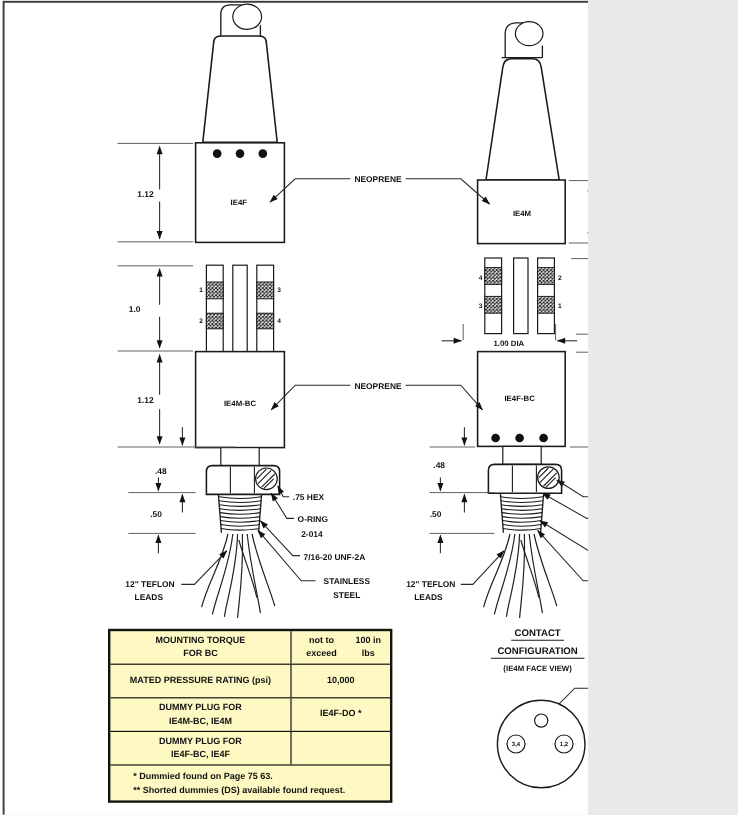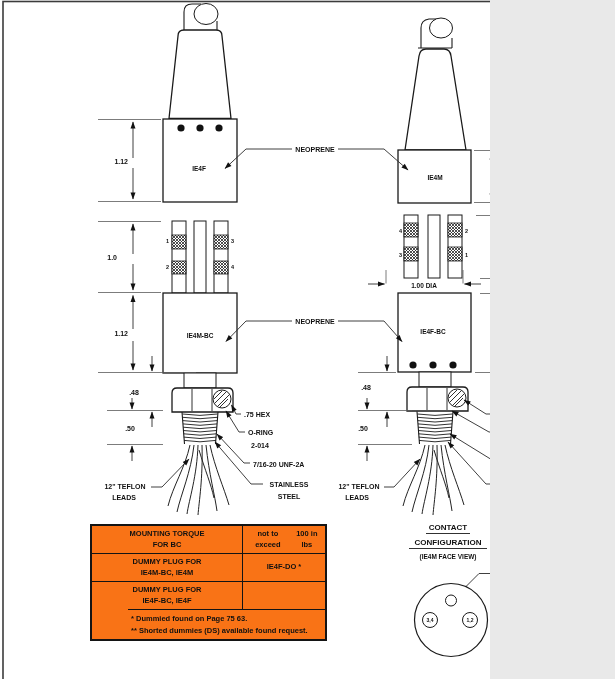--- a/index.html
+++ b/index.html
@@ -11,28 +11,28 @@
   .ol{fill:#fff;stroke:#1a1a1a;stroke-width:1.3;}
   .ol1{fill:#fff;stroke:#1a1a1a;stroke-width:1;}
   .ln{fill:none;stroke:#1a1a1a;stroke-width:1.1;}
   .ln9{fill:none;stroke:#1a1a1a;stroke-width:0.9;}
   .thin{fill:none;stroke:#5a5a5a;stroke-width:0.8;}
   .dim{fill:none;stroke:#2a2a2a;stroke-width:0.9;}
   .wire{fill:none;stroke:#222;stroke-width:1;}
   .band{fill:url(#xh);stroke:#1a1a1a;stroke-width:0.8;}
   .dot{fill:#111;}
   .spec-table{position:absolute;left:90px;top:524px;width:233px;border:2px solid #141414;
-              background:#f97316;font-size:7.5px;font-weight:bold;color:#111;}
+              background:#fef9c3;font-size:7.5px;font-weight:bold;color:#111;}
   .srow{display:flex;border-top:1px solid #141414;min-height:27px;}
   .srow:first-child{border-top:none;}
   .cl{width:146px;border-right:1px solid #141414;display:flex;flex-direction:column;
       justify-content:center;align-items:center;text-align:center;padding:1px 2px;line-height:1.35;}
   .cv{flex:1;display:flex;flex-direction:row;justify-content:center;align-items:center;
       text-align:center;padding:1px 2px;line-height:1.35;}
-  .sfoot{border-top:1px solid #141414;padding:3px 3px;line-height:1.55;text-align:left;margin-left:36px;}
+  .sfoot{border-top:1px solid #141414;padding:3px 19px;line-height:1.55;text-align:left;}
 </style>
 </head>
 <body>
 
 <div class="page">
 <svg width="615" height="679" viewBox="0 0 615 679">
   <defs>
     <marker id="ah" markerUnits="userSpaceOnUse" markerWidth="8" markerHeight="6" refX="7" refY="3" orient="auto">
       <path d="M0.5,0.5 L7.5,3 L0.5,5.5 Z" fill="#111"></path>
     </marker>
@@ -251,20 +251,30 @@
       <div>MOUNTING TORQUE</div>
       <div>FOR BC</div>
     </div>
     <div class="cv">
       <div>not to exceed</div>
       <div>100 in lbs</div>
     </div>
   </div>
   <div class="srow">
     <div class="cl">
+      <div>MATED PRESSURE RATING (psi)</div>
+      <div></div>
+    </div>
+    <div class="cv">
+      <div>10,000</div>
+      <div></div>
+    </div>
+  </div>
+  <div class="srow">
+    <div class="cl">
       <div>DUMMY PLUG FOR</div>
       <div>IE4M-BC, IE4M</div>
     </div>
     <div class="cv">
       <div>IE4F-DO *</div>
       <div></div>
     </div>
   </div>
   <div class="srow">
     <div class="cl">

